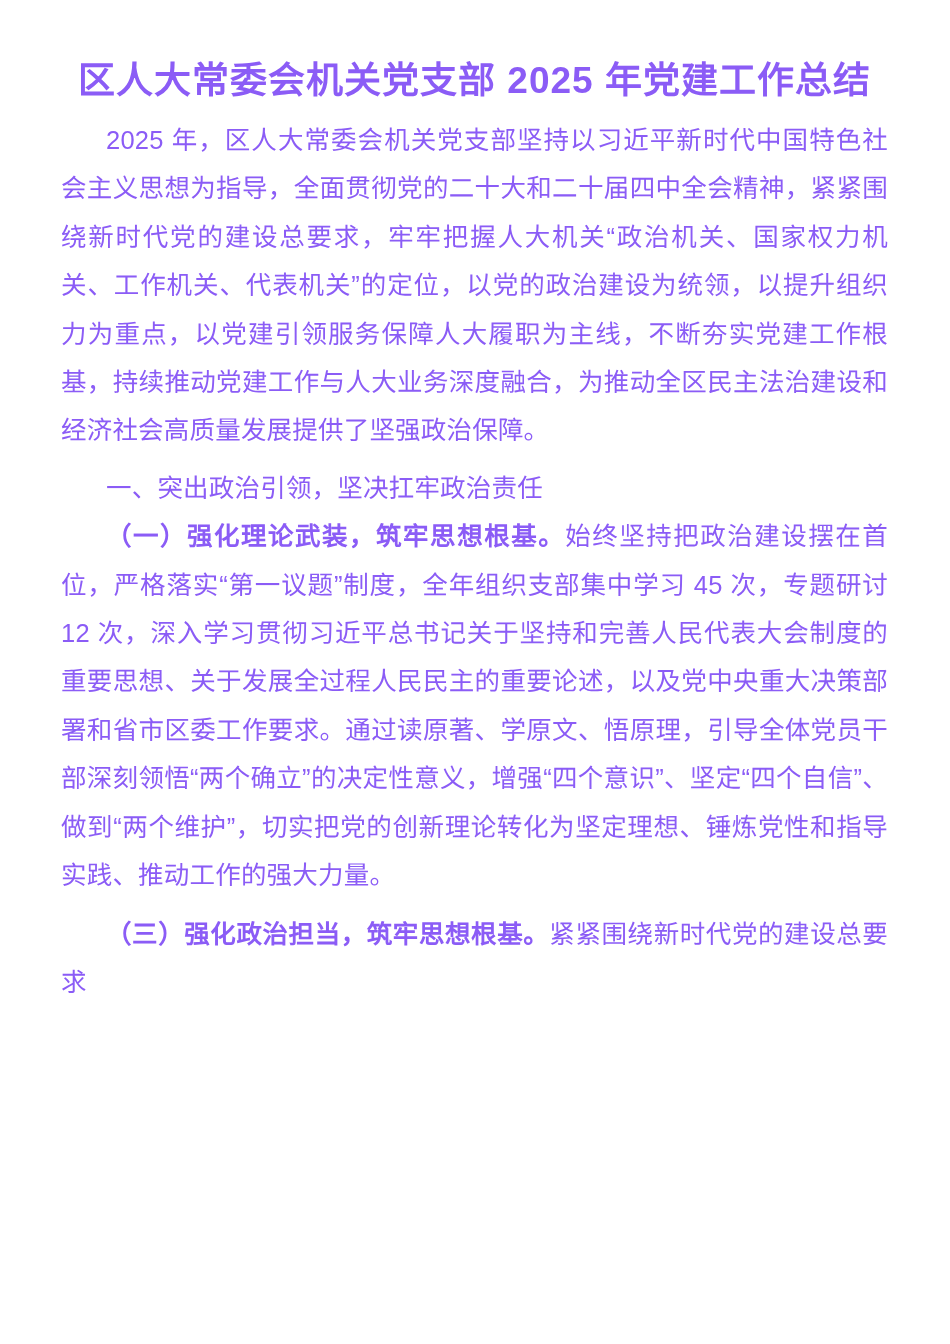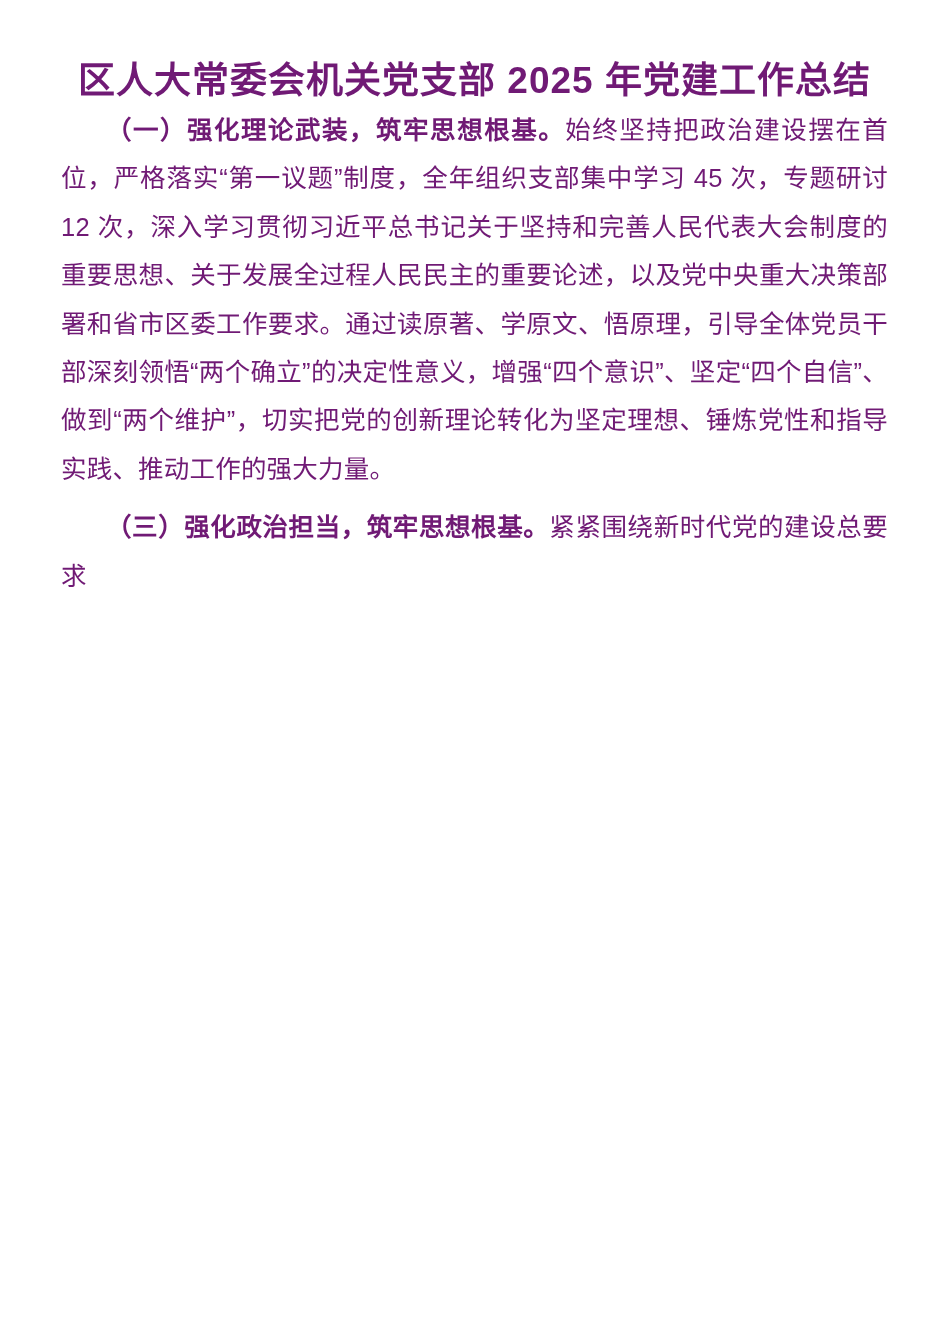--- a/index.html
+++ b/index.html
@@ -6,21 +6,21 @@
     margin: 0;
     padding: 0;
     background: #ffffff;
   }
   .page {
     position: relative;
     width: 950px;
     height: 1344px;
     margin: 0 auto;
     background: #ffffff;
-    color: #701a75;
+    color: #8b5cf6;
     overflow: hidden;
     font-family: "Liberation Sans", sans-serif;
   }
   .content {
     padding: 0 62px 0 61px; 
   }
   .doc-title {
     margin: 56px 0 0 0;
     font-size: 37px;
     font-weight: 700;
@@ -49,21 +49,23 @@
   }
 </style>
 </head>
 <body>
 
 <div class="page">
   <div class="content">
 
     <h1 class="doc-title">区人大常委会机关党支部 2025 年党建工作总结</h1>
 
+    <p class="para intro">2025 年，区人大常委会机关党支部坚持以习近平新时代中国特色社会主义思想为指导，全面贯彻党的二十大和二十届四中全会精神，紧紧围绕新时代党的建设总要求，牢牢把握人大机关“政治机关、国家权力机关、工作机关、代表机关”的定位，以党的政治建设为统领，以提升组织力为重点，以党建引领服务保障人大履职为主线，不断夯实党建工作根基，持续推动党建工作与人大业务深度融合，为推动全区民主法治建设和经济社会高质量发展提供了坚强政治保障。</p>
 
+    <p class="para heading">一、突出政治引领，坚决扛牢政治责任</p>
 
     <p class="para item-1"><span class="lead">（一）强化理论武装，筑牢思想根基。</span><span>始终坚持把政治建设摆在首位，严格落实“第一议题”制度，全年组织支部集中学习 45 次，专题研讨 12 次，深入学习贯彻习近平总书记关于坚持和完善人民代表大会制度的重要思想、关于发展全过程人民民主的重要论述，以及党中央重大决策部署和省市区委工作要求。通过读原著、学原文、悟原理，引导全体党员干部深刻领悟“两个确立”的决定性意义，增强“四个意识”、坚定“四个自信”、做到“两个维护”，切实把党的创新理论转化为坚定理想、锤炼党性和指导实践、推动工作的强大力量。</span></p>
 
 
     <p class="para item-3"><span class="lead">（三）强化政治担当，筑牢思想根基。</span><span>紧紧围绕新时代党的建设总要求</span></p>
 
   </div>
 </div>
 
 </body></html>

